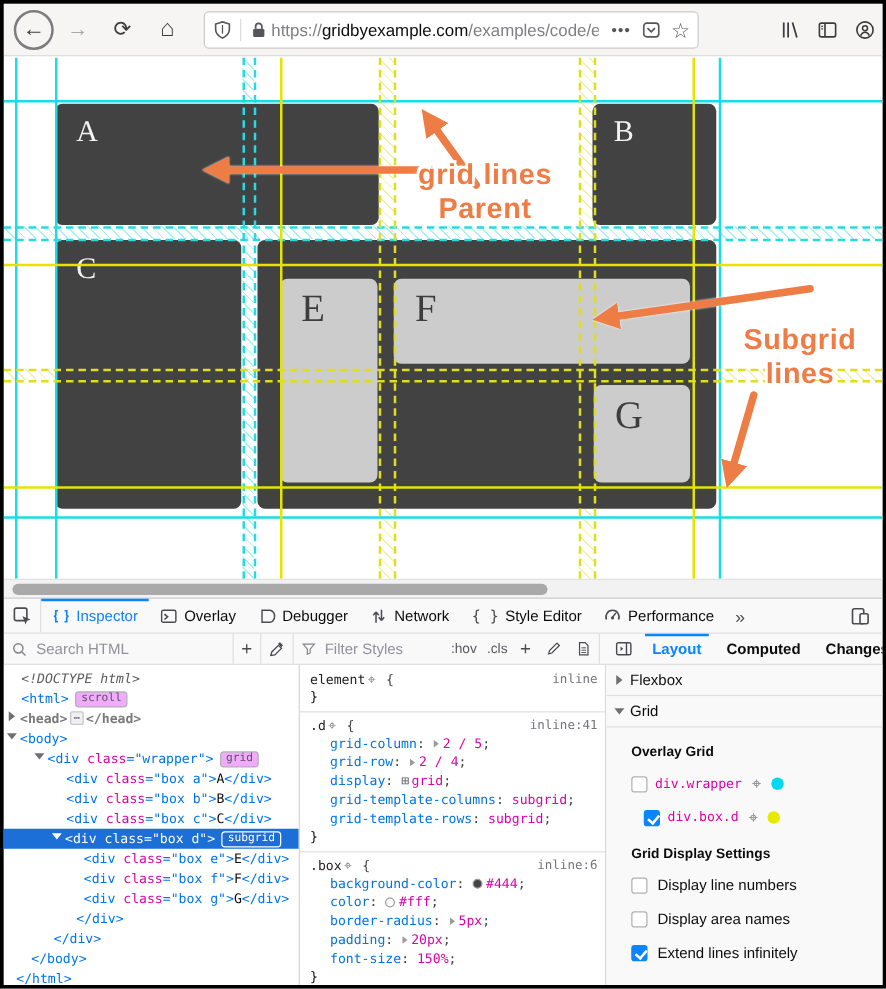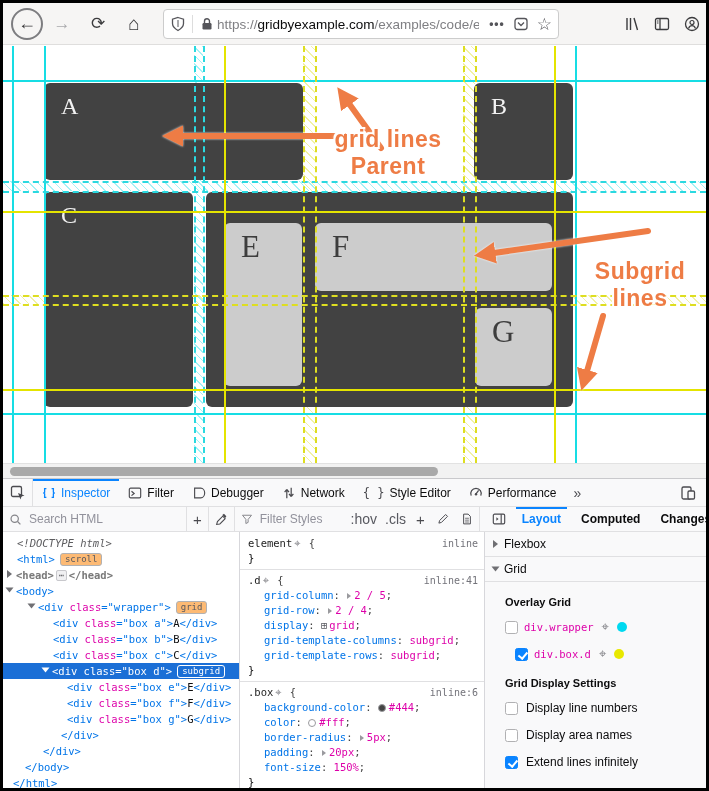--- a/index.html
+++ b/index.html
@@ -61,42 +61,42 @@
 
   .dt-toolbar{height:25px;display:flex;border-bottom:1px solid #e0e0e2;}
   .dtt-sec{display:flex;align-items:center;height:100%;}
   .sec-l{width:237px;border-right:1px solid #e0e0e2;padding-left:6px;}
   .sec-m{width:245px;border-right:1px solid #e0e0e2;padding-left:6px;}
   .sec-r{flex:1;padding-left:6px;}
   .dt-input{border:0;background:transparent;outline:none;flex:1;font-size:12px;font-family:"Liberation Sans",sans-serif;min-width:20px;color:#333;}
   .dt-input::placeholder{color:#91919b;}
   .tbtn{display:flex;align-items:center;justify-content:center;padding:0 6px;height:100%;color:#4a4a4f;}
   .tbtn.bordered{border-left:1px solid #e0e0e2;}
-  .pseudo{color:#585960;font-size:14px;padding:0 4px;}
+  .pseudo{color:#585960;font-size:11px;padding:0 4px;}
   .side-tab{padding:0 10px;position:relative;height:100%;display:flex;align-items:center;font-weight:bold;}
   .side-tab.active{color:#0a84ff;}
   .side-tab.active::before{content:"";position:absolute;left:4px;right:4px;top:0;height:2px;background:#0a84ff;}
 
   .dt-panels{display:flex;height:256px;}
   .pane{overflow:hidden;height:100%;}
   .pane-tree{width:237px;border-right:1px solid #d7d7db;background:#fff;padding-top:3px;font-family:"DejaVu Sans Mono",monospace;font-size:10.5px;}
   .pane-rules{width:245px;border-right:1px solid #d7d7db;background:#fff;font-family:"DejaVu Sans Mono",monospace;font-size:10.5px;}
   .pane-layout{flex:1;background:#f9f9fa;}
 
   
   .trow{position:relative;height:16px;line-height:16px;white-space:nowrap;}
   .trow.sel{background:#1b6fd6;}
   .trow.sel .tk-tag,.trow.sel .tk-attr,.trow.sel .tk-val,.trow.sel .tk-txt{color:#fff;}
   .twisty{display:inline-block;width:0;height:0;border-left:5px solid #6f6f73;border-top:4px solid transparent;border-bottom:4px solid transparent;margin-right:4px;margin-left:-10px;vertical-align:1px;}
   .twisty.open{transform:rotate(90deg);}
   .trow.sel .twisty{border-left-color:#fff;}
   .tk-tag{color:#0074e8;} .tk-attr{color:#dd00a9;} .tk-val{color:#0074e8;} .tk-txt{color:#0c0c0d;}
   .tk-gray{color:#797979;} .tk-doctype{color:#5c5c5f;font-style:italic;}
   .tk-ell{color:#6f6f73;background:#f0f0f2;border:1px solid #c8c8cc;border-radius:2px;font-size:8px;padding:0 2px;margin:0 2px;vertical-align:1px;}
-  .badge{display:inline-block;margin-left:5px;font-size:9px;line-height:11px;padding:0 4px;border:1px solid #b1b1b3;border-radius:3px;color:#58585e;background:#fdba74;vertical-align:1px;font-family:"DejaVu Sans Mono",monospace;}
+  .badge{display:inline-block;margin-left:5px;font-size:9px;line-height:11px;padding:0 4px;border:1px solid #b1b1b3;border-radius:3px;color:#58585e;background:#f0abfc;vertical-align:1px;font-family:"DejaVu Sans Mono",monospace;}
   .trow.sel .badge{border-color:#fff;color:#fff;background:transparent;}
 
   
   .rrow{height:15px;line-height:15px;white-space:nowrap;padding-left:8px;}
   .rrow.prop{padding-left:24px;}
   .rsep{border-top:1px solid #e0e0e2;margin:3px 0;}
   .sel-name{color:#222;}
   .flash-ic{color:#85858a;font-size:11px;margin:0 2px;}
   .rule-link{float:right;color:#73737a;font-size:10px;margin-right:6px;}
   .pname{color:#0074e8;} .pval{color:#dd00a9;} .punct{color:#444;}
@@ -267,21 +267,21 @@
         <svg width="14" height="14" viewBox="0 0 16 16">
               <path d="M5 3 H3 V7 L2 8 L3 9 V13 H5 M11 3 H13 V7 L14 8 L13 9 V13 H11" fill="none" stroke="#0a84ff" stroke-width="1.5"></path>
             </svg>
         <span>Inspector</span>
       </div>
       <div class="dt-tab">
         <svg width="14" height="14" viewBox="0 0 16 16">
               <rect x="1.5" y="2.5" width="13" height="11" rx="1.5" fill="none" stroke="#4a4a4f" stroke-width="1.3"></rect>
               <path d="M4 6 l3 2.5 -3 2.5" fill="none" stroke="#4a4a4f" stroke-width="1.4"></path>
             </svg>
-        <span>Filter</span>
+        <span>Overlay</span>
       </div>
       <div class="dt-tab">
         <svg width="14" height="14" viewBox="0 0 16 16">
               <path d="M3 2.5 h7 a4.5 5.5 0 0 1 0 11 h-7 z" fill="none" stroke="#4a4a4f" stroke-width="1.3"></path>
             </svg>
         <span>Debugger</span>
       </div>
       <div class="dt-tab">
         <svg width="14" height="14" viewBox="0 0 16 16">
               <path d="M5.5 14 V4 M5.5 4 l-2.5 3 M5.5 4 l2.5 3" fill="none" stroke="#4a4a4f" stroke-width="1.4"></path>

